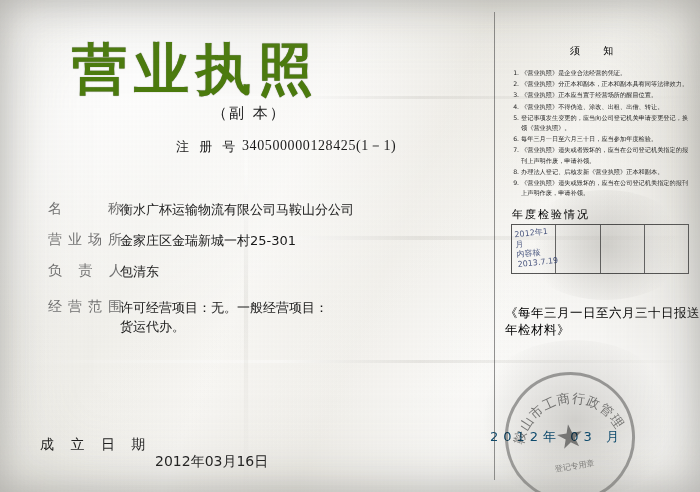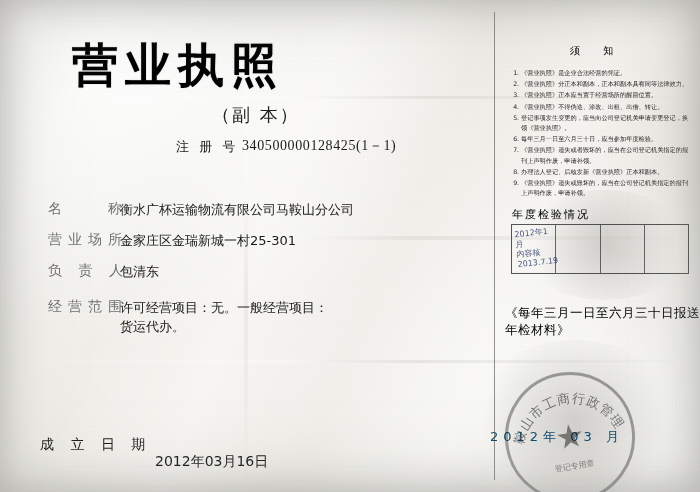--- a/index.html
+++ b/index.html
@@ -54,31 +54,31 @@
     color: #1c1c1c;
     white-space: nowrap;
     line-height: 1;
   }
   .cn { font-family: "DejaVu Sans", sans-serif; }
 
   
   #title {
     left: 72px;
     top: 42px;
-    font-size: 46px;
+    font-size: 55px;
     font-weight: bold;
     letter-spacing: 7px;
-    color: #000000;
+    color: #4d7c0f;
     font-family: "DejaVu Sans", sans-serif;
     text-shadow: 0 0 1px rgba(0,0,0,.5);
   }
   #subtitle {
     left: 212px;
     top: 106px;
-    font-size: 18px;
+    font-size: 15px;
     letter-spacing: 2px;
     color: #222;
   }
   #regno-label {
     left: 176px;
     top: 140px;
     font-size: 13px;
     letter-spacing: 3px;
   }
   #regno-value {

